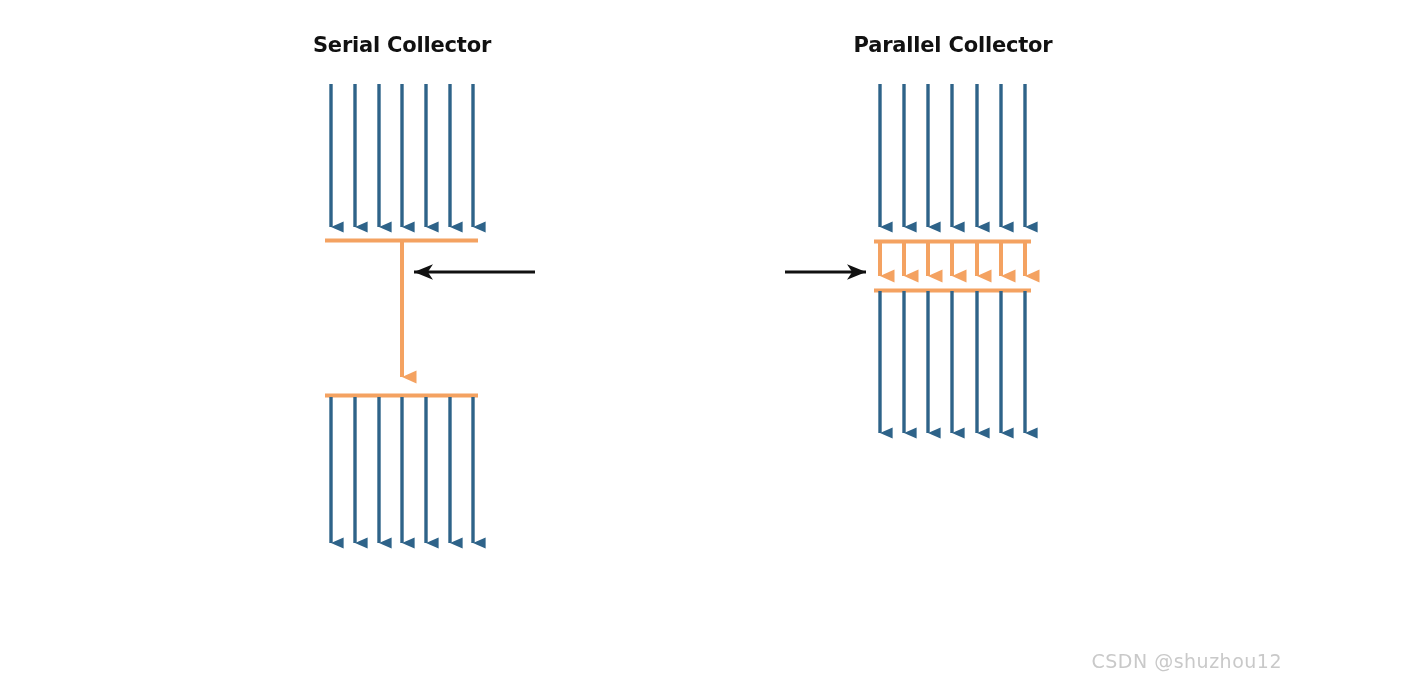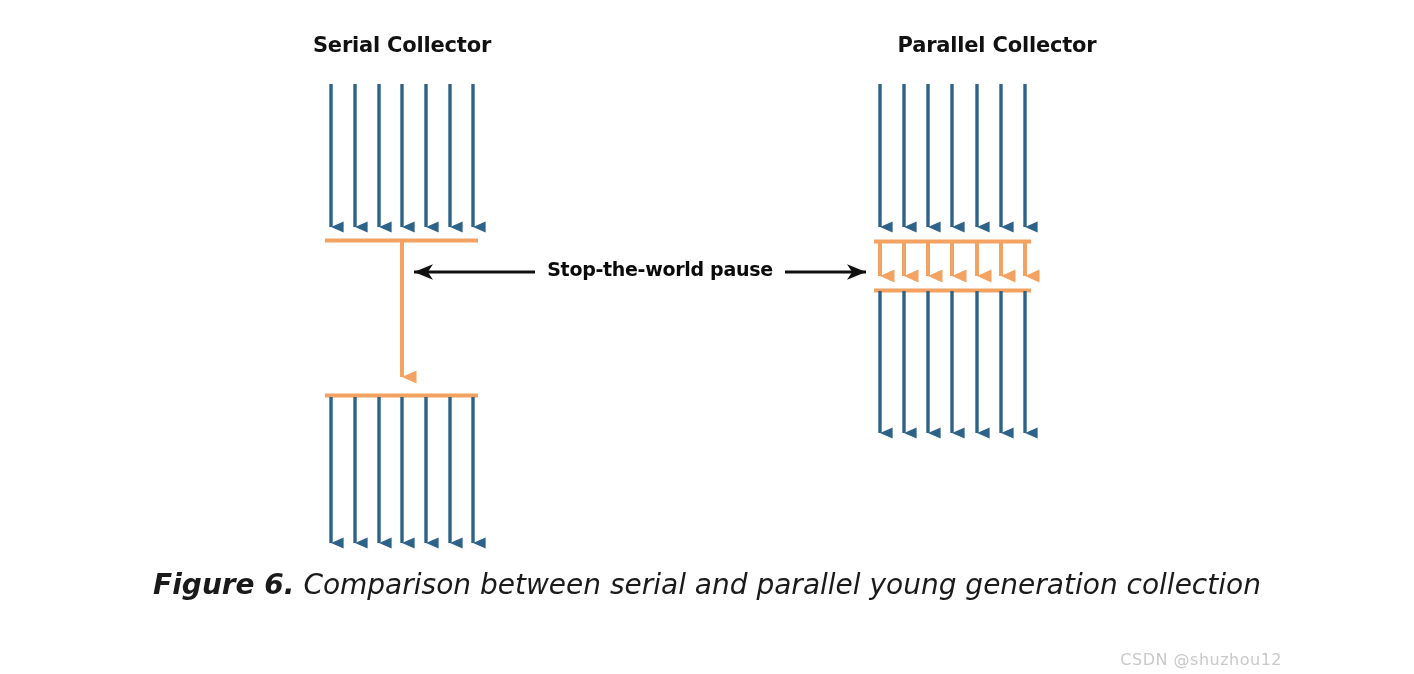--- a/index.html
+++ b/index.html
@@ -29,21 +29,21 @@
     letter-spacing: -0.2px;
     white-space: nowrap;
     text-align: center;
   }
   #title-serial {
     left: 240px;
     top: 33px;
     width: 324px;
   }
   #title-parallel {
-    left: 835px;
+    left: 791px;
     top: 33px;
     width: 324px;
   }
   #stw-label {
     position: absolute;
     left: 455px;
     top: 258px;
     width: 410px;
     text-align: center;
     font-family: "DejaVu Sans", sans-serif;
@@ -71,21 +71,21 @@
   }
   #caption .cap-rest {
     font-weight: normal;
     font-style: italic;
   }
   #watermark {
     position: absolute;
     right: 14px;
     top: 650px;
     font-family: "DejaVu Sans", sans-serif;
-    font-size: 16px;
+    font-size: 19px;
     color: #c9c9c9;
     letter-spacing: 0.5px;
     white-space: nowrap;
   }
   svg#diagram {
     position: absolute;
     left: 0;
     top: 0;
   }
 </style>
@@ -179,21 +179,17 @@
         <line x1="1025" y1="291" x2="1025" y2="433" stroke="#2e6389" stroke-width="3.4" marker-end="url(#blue-head)"></line>
       </g>
     </g>
 
     <g>
       <line x1="535" y1="272" x2="414" y2="272" stroke="#111111" stroke-width="3.2" marker-end="url(#black-head)"></line>
       <line x1="785" y1="272" x2="866" y2="272" stroke="#111111" stroke-width="3.2" marker-end="url(#black-head)"></line>
     </g>
   </svg>
 
-  <div id="stw-label">Stop-the-world pause</div>
 
-  <div id="caption">
-    <span class="cap-strong">Figure 6.</span><span>&nbsp;</span><span class="cap-rest">Comparison between serial and parallel young generation collection</span>
-  </div>
 
   <div id="watermark">CSDN @shuzhou12</div>
 
 </div>
 
 </body></html>

